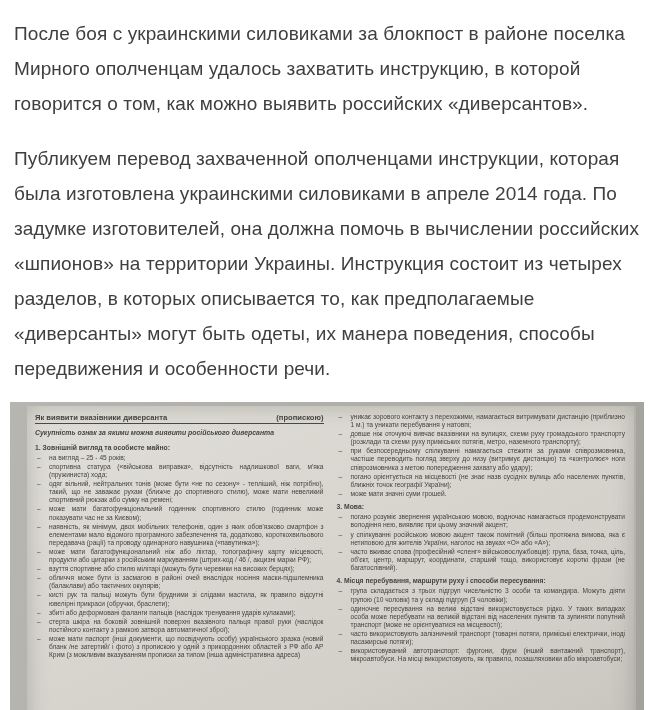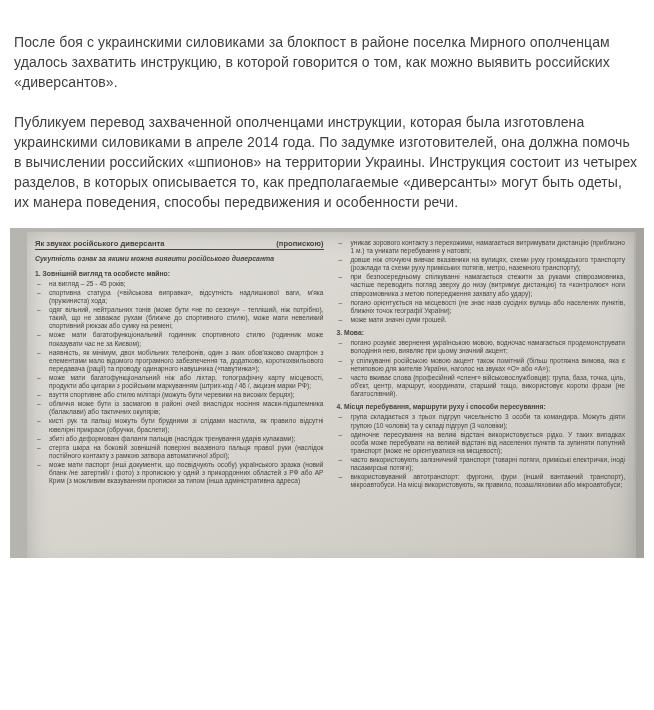--- a/index.html
+++ b/index.html
@@ -1,21 +1,21 @@
 <!DOCTYPE html>
 <html><head>
 <meta charset="utf-8">
 <style>
   * { margin:0; padding:0; box-sizing:border-box; }
   html,body { width:654px; height:710px; background:#ffffff; overflow:hidden; }
   body { font-family:"Liberation Sans","DejaVu Sans",sans-serif; }
 
   .article { padding:16px 14px 0 14px; color:#3f3f3f; }
   .article p {
-    font-size:14px; line-height:20px; letter-spacing:0.1px;margin-top:16px;
+    font-size:19px; line-height:35px; letter-spacing:0.1px;
   }
   .p1 { margin-bottom:20px; }
   .p2 { margin-bottom:10px; }
   .p3 { margin-bottom:0; }
 
   
   .photo {
     margin:16px 10px 0 10px;
     height:330px;
     background:linear-gradient(100deg,#b6b5af 0%,#aeada7 60%,#a2a19b 100%);
@@ -66,21 +66,21 @@
 <div class="article">
   <p class="p1">После боя с украинскими силовиками за блокпост в районе поселка Мирного ополченцам удалось захватить инструкцию, в которой говорится о том, как можно выявить российских «диверсантов».</p>
   <p class="p3">Публикуем перевод захваченной ополченцами инструкции, которая была изготовлена украинскими силовиками в апреле 2014 года. По задумке изготовителей, она должна помочь в вычислении российских «шпионов» на территории Украины. Инструкция состоит из четырех разделов, в которых описывается то, как предполагаемые «диверсанты» могут быть одеты, их манера поведения, способы передвижения и особенности речи.</p>
 </div>
 
 <div class="photo">
   <div class="paper">
 
     <div class="col">
       <div class="doc-header">
-        <span>Як звуках російського диверсанта</span>
+        <span>Як виявити вказівники диверсанта</span>
         <span>(пропискою)</span>
       </div>
       <div class="doc-subtitle">Сукупність ознак за якими можна виявити російського диверсанта</div>
       <div class="doc-h first">1. Зовнішній вигляд та особисте майно:</div>
 
       <div class="itm"><span class="dash">–</span><span>на вигляд – 25 - 45 років;</span></div>
       <div class="itm"><span class="dash">–</span><span>спортивна статура («військова виправка», відсутність надлишкової ваги, м'яка (пружиниста) хода;</span></div>
       <div class="itm"><span class="dash">–</span><span>одяг вільний, нейтральних тонів (може бути «не по сезону» - тепліший, ніж потрібно), такий, що не заважає рухам (ближче до спортивного стилю), може мати невеликий спортивний рюкзак або сумку на ремені;</span></div>
       <div class="itm"><span class="dash">–</span><span>може мати багатофункціональний годинник спортивного стилю (годинник може показувати час не за Києвом);</span></div>
       <div class="itm"><span class="dash">–</span><span>наявність, як мінімум, двох мобільних телефонів, один з яких обов'язково смартфон з елементами мало відомого програмного забезпечення та, додатково, короткохвильового передавача (рації) та проводу одинарного навушника («павутинка»);</span></div>

